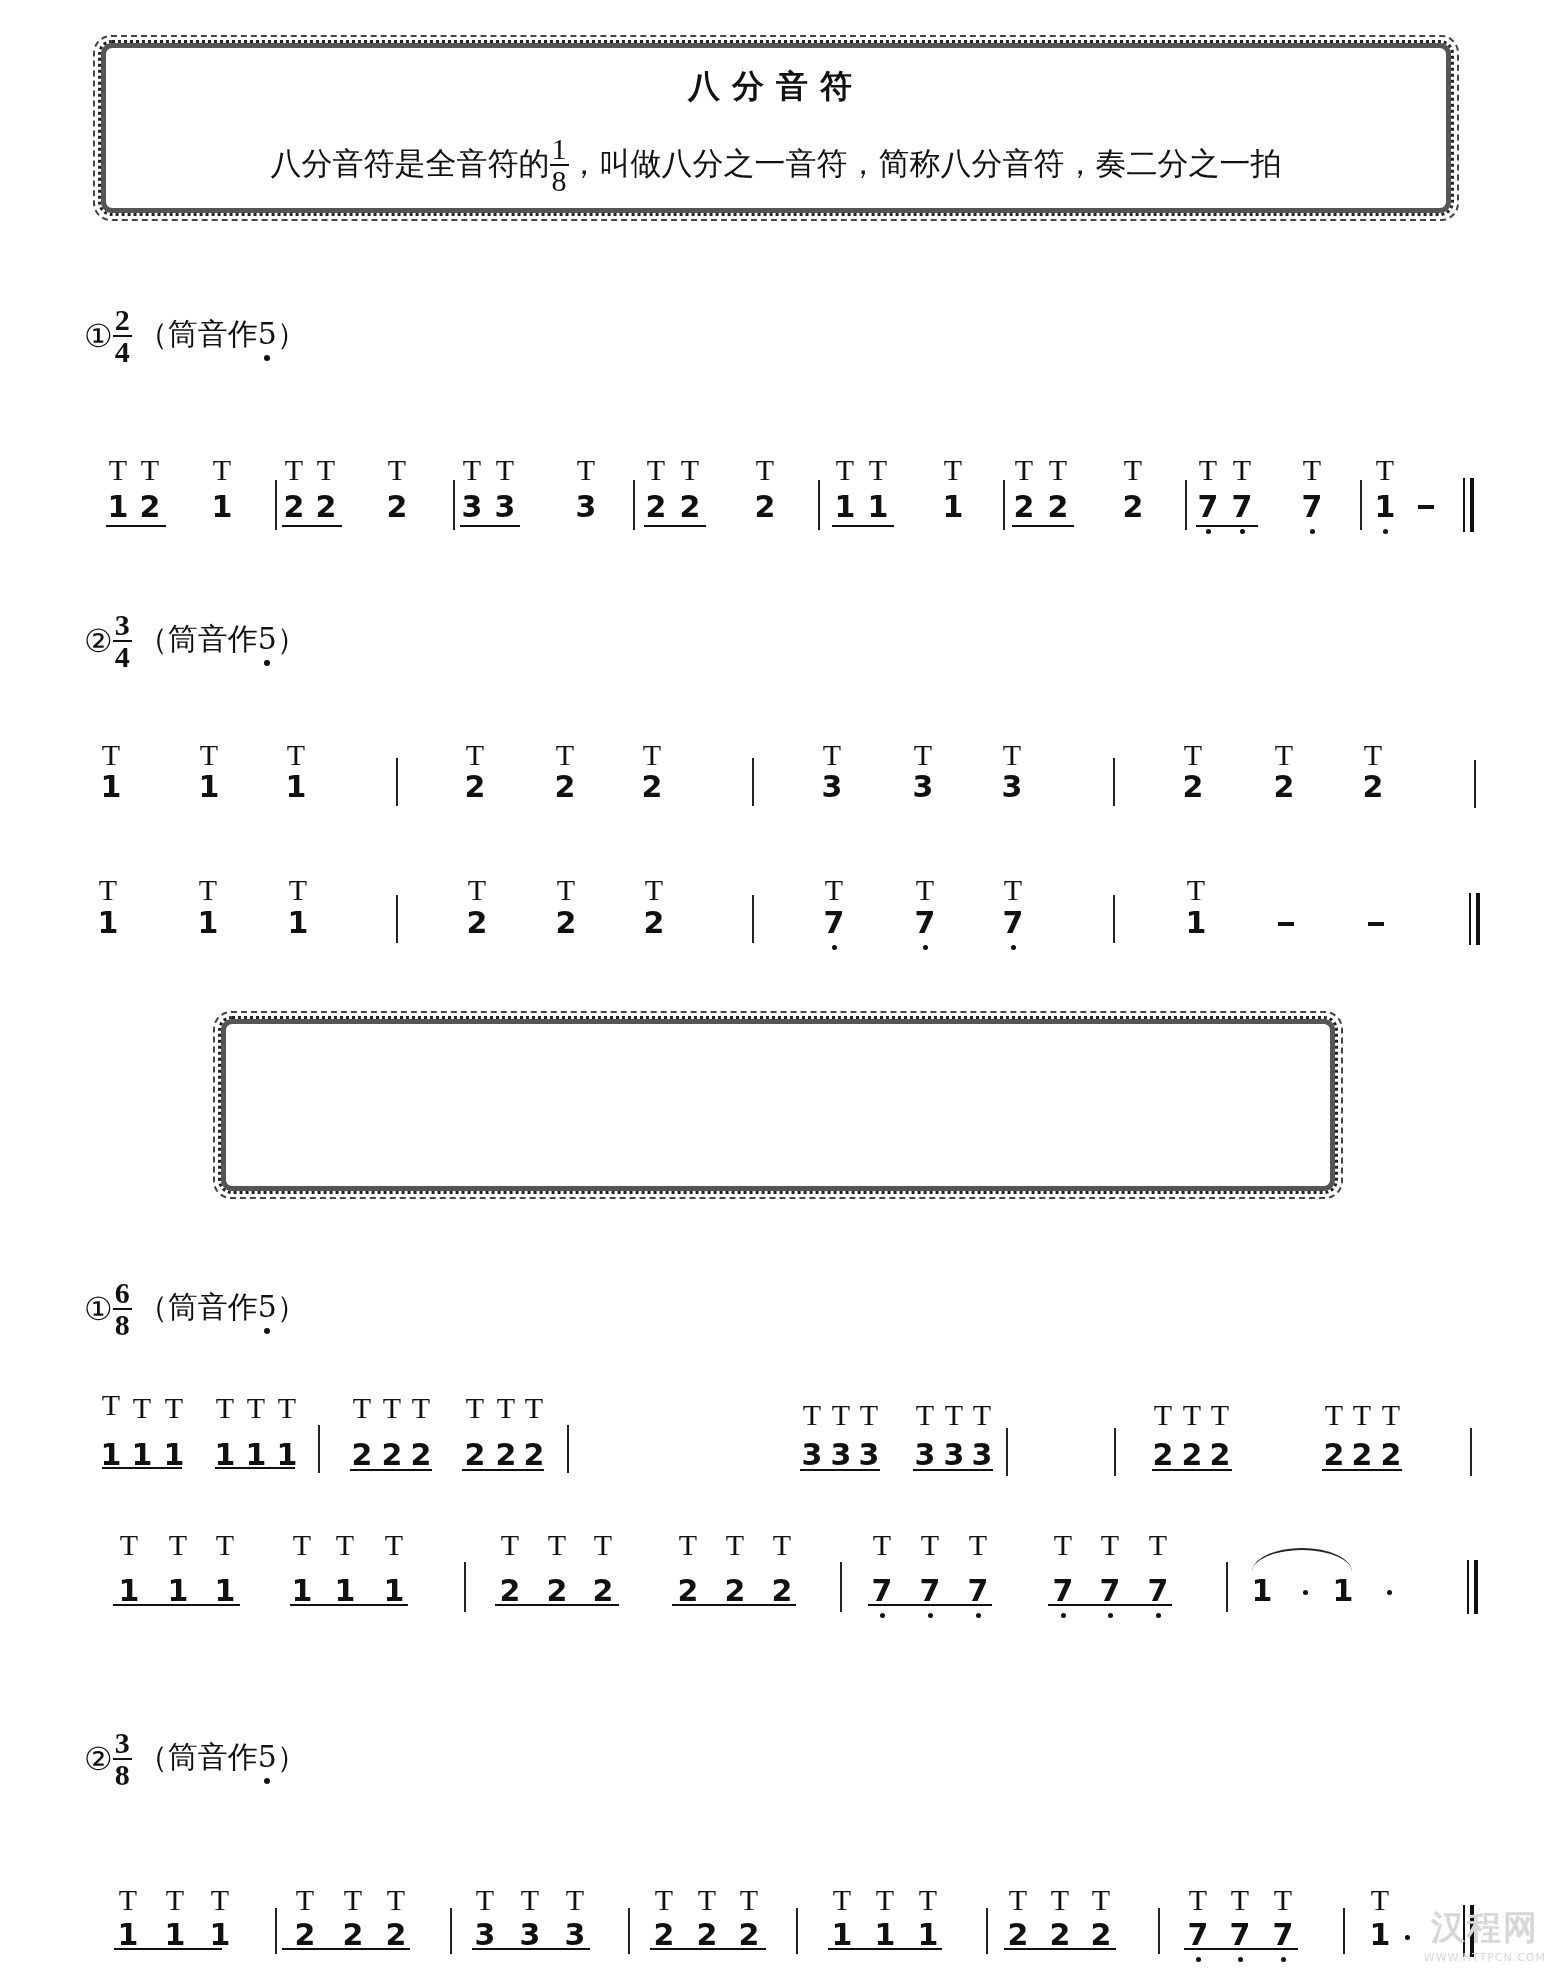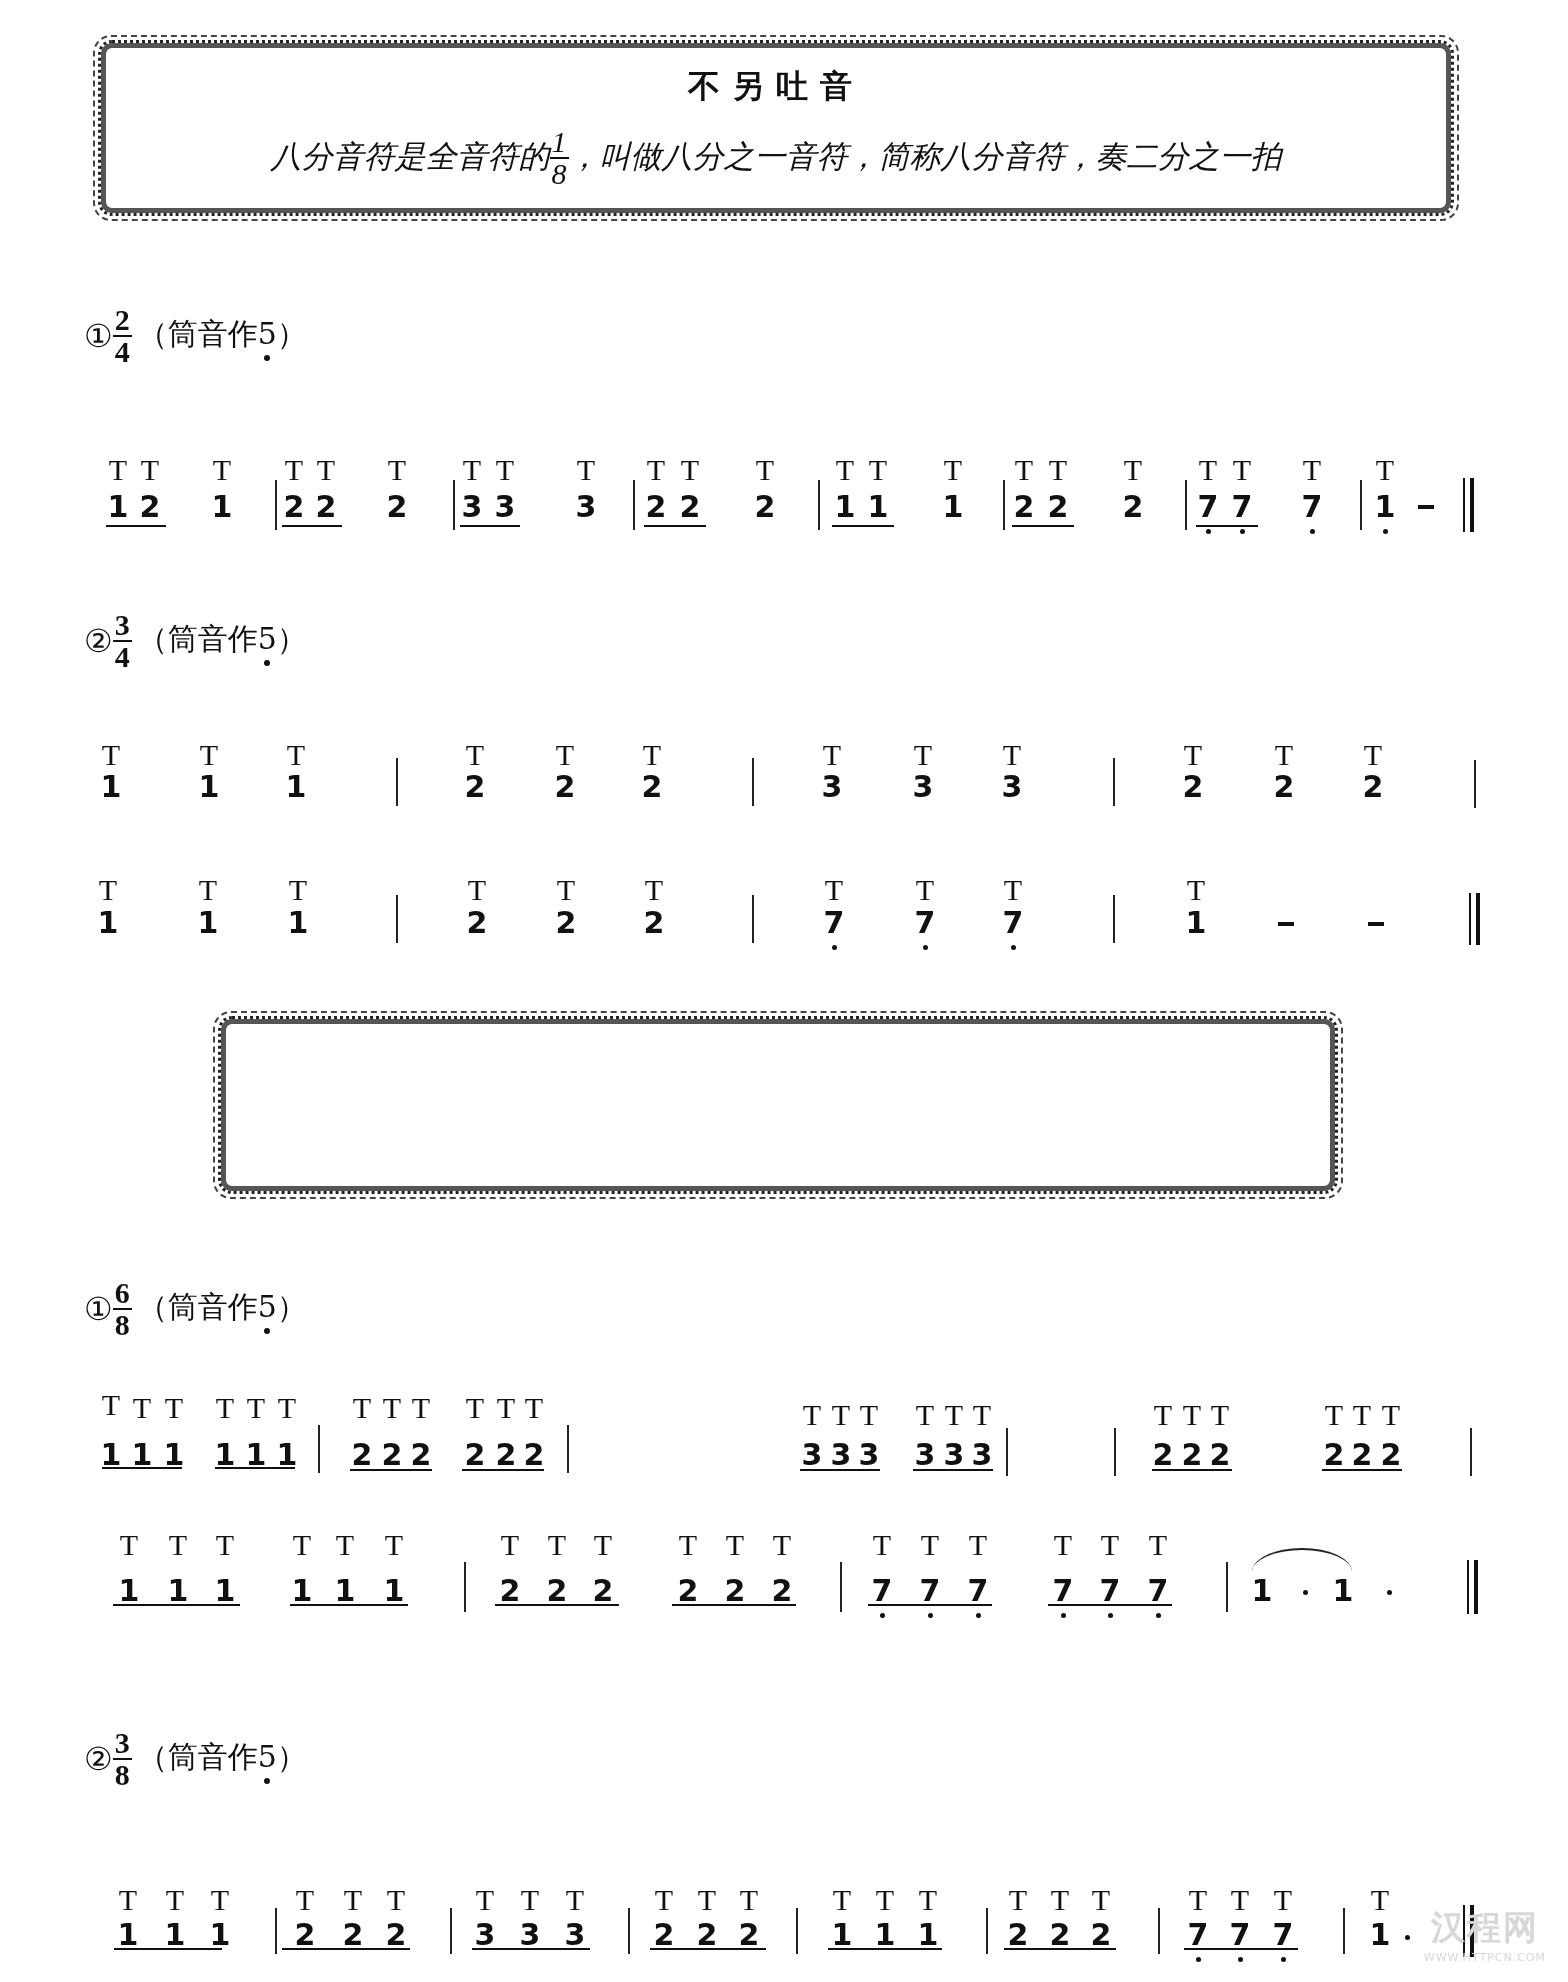--- a/index.html
+++ b/index.html
@@ -39,22 +39,22 @@
   .slur{position:absolute;border-top:2px solid #222;border-radius:50% 50% 0 0 / 100% 100% 0 0;}
   .wm{position:absolute;right:22px;bottom:18px;color:#d7d7d7;font-family:"DejaVu Sans",sans-serif;
        text-align:center;}
   .wm .big{font-size:34px;font-weight:bold;letter-spacing:2px;}
   .wm .small{font-size:11px;letter-spacing:1px;}
 </style>
 </head>
 <body>
 
 <div class="box" style="left:98px;top:40px;width:1350px;height:170px;">
-  <div class="box-title" style="top:22px;font-size:32px;">不另吐音</div>
-  <div class="box-body" style="top:84px;font-size:31px;font-style:italic;">
+  <div class="box-title" style="top:22px;font-size:32px;">八分音符</div>
+  <div class="box-body" style="top:91px;font-size:31px;">
     <span>八分音符是全音符的</span><span class="frac" style="font-size:30px;"><span class="num">1</span><span class="den">8</span></span><span>，叫做八分之一音符，简称八分音符，奏二分之一拍</span>
   </div>
 </div>
 
 <div class="ex-head" style="left:84px;top:305px;">
   <span class="circ">①</span><span class="frac"><span class="num">2</span><span class="den">4</span></span><span>（筒音作</span><span class="low">5</span><span>）</span>
 </div>
 
 <div>
 

